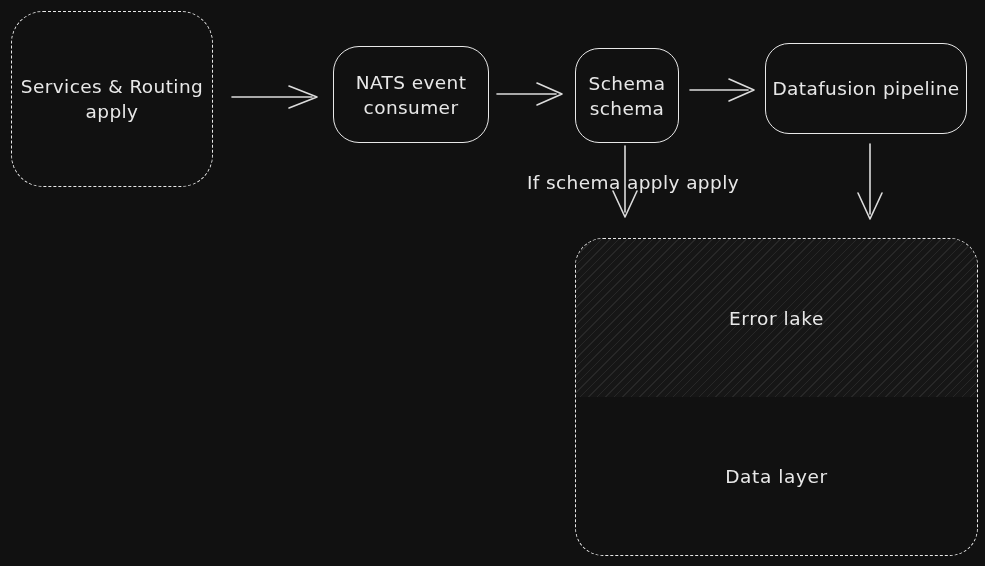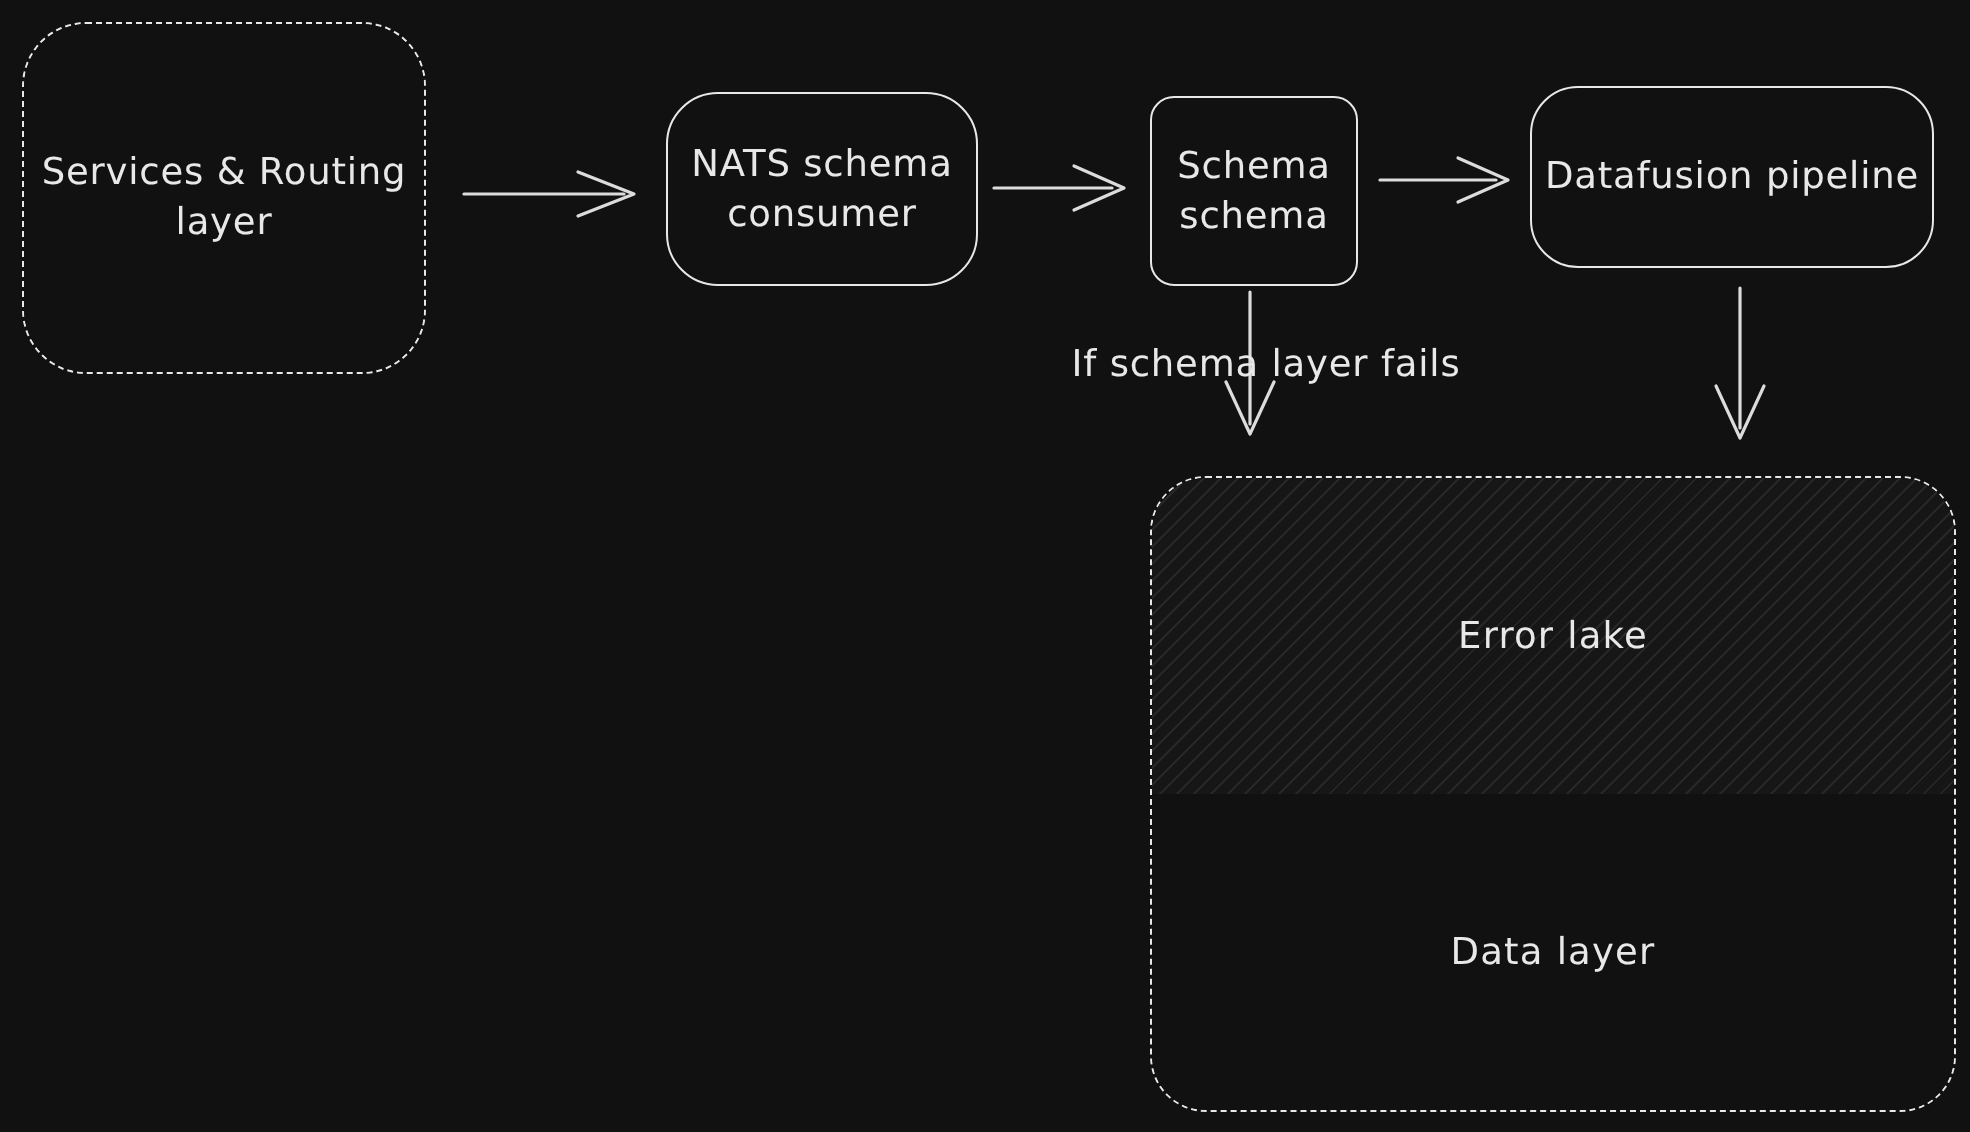--- a/index.html
+++ b/index.html
@@ -28,21 +28,21 @@
     font-size: 18.5px;
     line-height: 25px;
     letter-spacing: 0.4px;
     box-sizing: border-box;
     background: transparent;
   }
   .node.dashed { border-style: dashed; }
 
   #node-services   { left: 11px;  top: 11px;  width: 202px; height: 176px; border-radius: 32px; }
   #node-nats       { left: 333px; top: 46px;  width: 156px; height: 97px;  }
-  #node-schema     { left: 575px; top: 48px;  width: 104px; height: 95px;  border-radius: 12px; }
+  #node-schema     { left: 575px; top: 48px;  width: 104px; height: 95px;  border-radius: 24px; }
   #node-datafusion { left: 765px; top: 43px;  width: 202px; height: 91px;  border-radius: 24px; text-align: center; }
 
   #node-lakes {
     position: absolute;
     left: 575px; top: 238px; width: 403px; height: 318px;
     border: 1.8px dashed #e8e8e8;
     border-radius: 28px;
     box-sizing: border-box;
     overflow: hidden;
     display: flex;
@@ -88,25 +88,25 @@
     color: #e8e8e8;
   }
 </style>
 </head>
 <body>
 
 <div id="canvas">
 
   <div class="node dashed" id="node-services">
     <span>Services &amp; Routing</span>
-    <span>layer</span>
+    <span>apply</span>
   </div>
 
   <div class="node" id="node-nats">
-    <span>NATS schema</span>
+    <span>NATS event</span>
     <span>consumer</span>
   </div>
 
   <div class="node" id="node-schema">
     <span>Schema</span>
     <span>schema</span>
   </div>
 
   <div class="node" id="node-datafusion">
     <span>Datafusion pipeline</span>
@@ -142,15 +142,15 @@
       <path d="M625,146 L625,212"></path>
       <polyline points="613,191 625,217 637,191"></polyline>
     </g>
 
     <g>
       <path d="M870,144 L870,214"></path>
       <polyline points="858,193 870,219 882,193"></polyline>
     </g>
   </svg>
 
-  <div id="fail-label">If schema layer fails</div>
+  <div id="fail-label">If schema apply apply</div>
 
 </div>
 
 </body></html>

